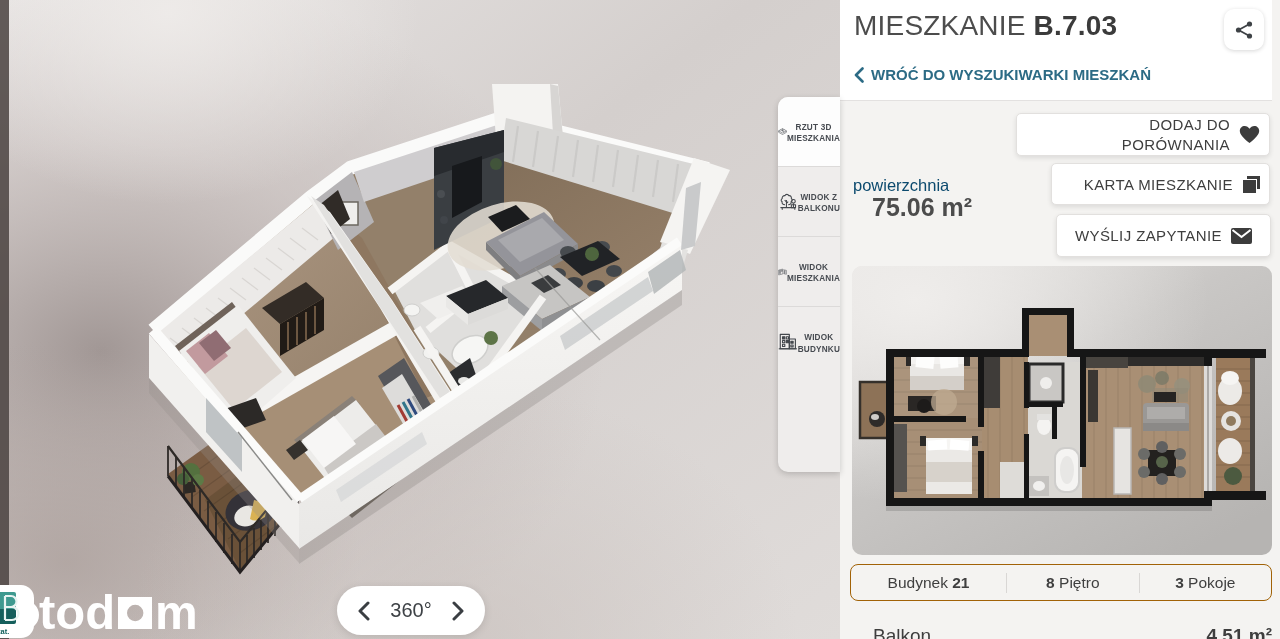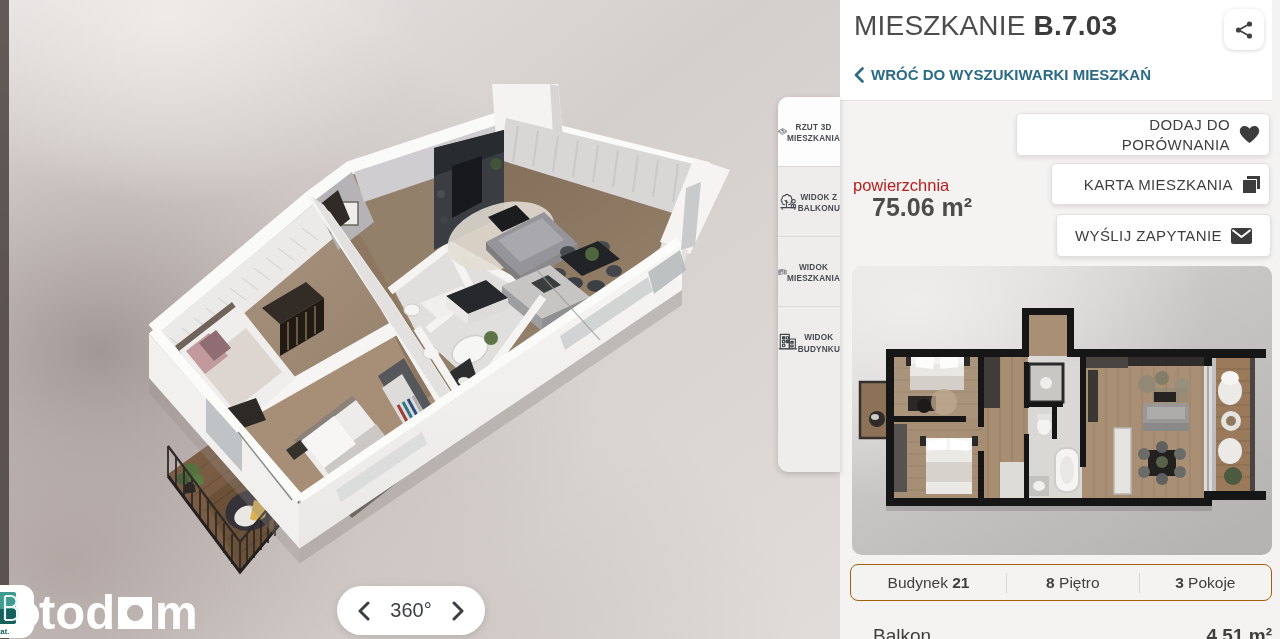--- a/index.html
+++ b/index.html
@@ -11,21 +11,21 @@
   .tbtn.active{background:#fdfdfd;border-radius:10px 0 0 0;}
   .tbtn .lab{font-size:8.2px;font-weight:bold;text-align:center;line-height:1.35;letter-spacing:.2px;margin-top:3px;color:#474b51;}
   .panel{position:absolute;left:840px;top:0;width:440px;height:639px;background:#f4f3f1;}
   .phead{position:absolute;left:0;top:0;width:432px;height:101px;background:#fff;border-bottom:1px solid #e3e1e0;box-sizing:border-box;}
   .ptitle{position:absolute;left:14px;top:10px;font-size:28px;color:#4c4c4c;letter-spacing:.2px;}
   .ptitle b{color:#3b3b3b;font-weight:bold;}
   .share{position:absolute;right:8px;top:9px;width:40px;height:41px;background:#fff;border-radius:10px;box-shadow:0 1px 4px rgba(0,0,0,.16);display:flex;align-items:center;justify-content:center;}
   .backlink{position:absolute;left:14px;top:66px;font-size:15px;font-weight:bold;color:#2c6b85;display:flex;align-items:center;}
   .backlink svg{margin-right:7px;}
   .avail{position:absolute;left:13px;top:139px;font-size:23px;font-weight:bold;color:#2c6b85;letter-spacing:0;}
-  .plabel{position:absolute;left:13px;top:176px;font-size:16.5px;color:#b91c1c;}
+  .plabel{position:absolute;left:13px;top:176px;font-size:16.5px;color:#0c4a6e;}
   .parea{position:absolute;left:13px;top:193px;font-size:25px;font-weight:bold;color:#4c4c4c;margin-left:19px;}
   .abtn{position:absolute;background:#fff;border:1px solid #e2e0de;border-radius:5px;box-shadow:0 2px 5px rgba(0,0,0,.1);display:flex;align-items:center;justify-content:flex-end;color:#3e3e3e;font-size:15px;letter-spacing:.4px;box-sizing:border-box;text-align:right;}
   .abtn svg{margin-left:9px;flex:none;}
   .planbox{position:absolute;left:12px;top:266px;width:420px;height:289px;border-radius:10px;overflow:hidden;}
   .inforow{position:absolute;left:10px;top:564px;height:37px;border:1px solid #a16207;border-radius:8px;box-sizing:border-box;display:flex;align-items:center;color:#3f3f3f;font-size:15.5px;}
   .inforow .cell{flex:1;text-align:center;white-space:nowrap;}
   .inforow .sep{width:1px;height:20px;background:#d9d7d5;}
   .balkrow{position:absolute;left:33px;top:625px;width:399px;color:#3e3e3e;font-size:19px;}
   .balkrow .v{position:absolute;right:0;top:0;font-weight:bold;}
   .pill360{position:absolute;left:337px;top:586px;width:148px;height:49px;background:#fff;border-radius:25px;box-shadow:0 2px 8px rgba(0,0,0,.12);display:flex;align-items:center;justify-content:space-between;padding:0 20px;box-sizing:border-box;z-index:4;}
@@ -454,21 +454,21 @@
   <div class="parea">75.06 m²</div>
 
   <div class="abtn" style="left:176px;top:113px;width:254px;height:43px;padding:0 9px;line-height:1.3;">
     <span>DODAJ DO<br>PORÓWNANIA</span>
     <svg width="21" height="19" viewBox="0 0 21 19">
         <path d="M10.5 18 C4 13 .8 9.2 .8 5.8 C.8 3 3 .9 5.7 .9 C7.7 .9 9.5 2 10.5 3.8 C11.5 2 13.3 .9 15.3 .9 C18 .9 20.2 3 20.2 5.8 C20.2 9.2 17 13 10.5 18 Z" fill="#3c3c3c"></path>
       </svg>
   </div>
 
   <div class="abtn" style="left:211px;top:163px;width:219px;height:42px;padding:0 8px;">
-    <span>KARTA MIESZKANIA</span>
+    <span>KARTA MIESZKANIE</span>
     <svg width="19" height="19" viewBox="0 0 19 19">
         <path d="M5 1 H18 V14 H15 V4 H5 Z" fill="#3c3c3c"></path>
         <rect x="1" y="5" width="13" height="13" fill="#3c3c3c"></rect>
       </svg>
   </div>
 
   <div class="abtn" style="left:216px;top:214px;width:215px;height:43px;padding:0 8px;justify-content:center;">
     <span>WYŚLIJ ZAPYTANIE</span>
     <svg width="21" height="16" viewBox="0 0 21 16">
         <rect x="0" y="0" width="21" height="16" rx="2" fill="#3c3c3c"></rect>

